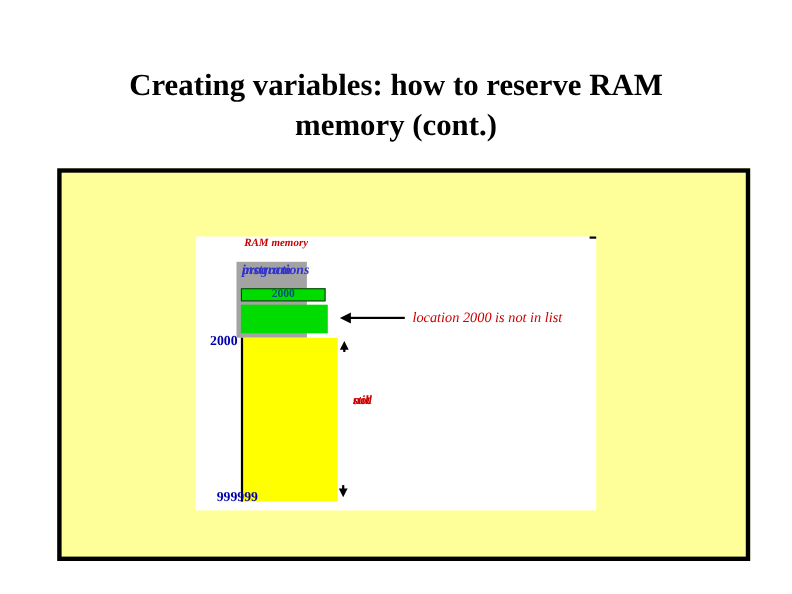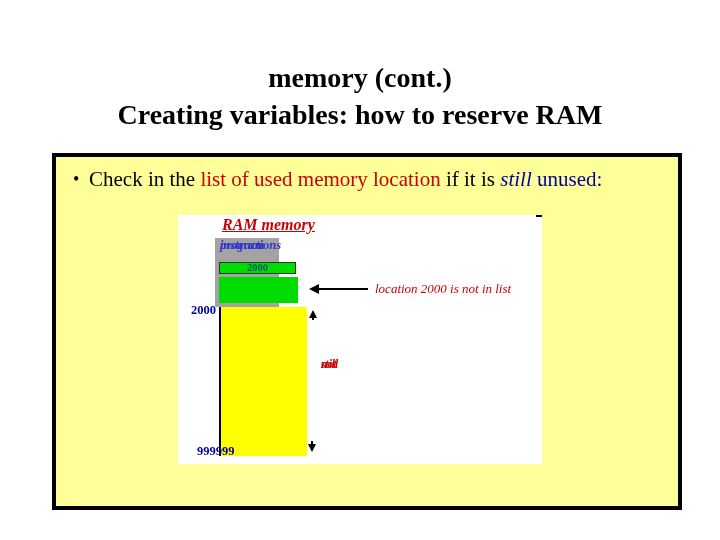--- a/index.html
+++ b/index.html
@@ -37,22 +37,22 @@
   .seg-italic{ font-style: italic; }
   
   .diagram {
     position: absolute; left: 122px; top: 58px;
     width: 364px; height: 249px;
     background: #ffffff;
   }
   .diagram * { position: absolute; }
   .ram-title {
     left: 44px; top: 1px;
-    font-size: 16px; font-weight: bold; font-style: italic;
-    color: #CC0000; white-space: nowrap; text-decoration: underline;
+    font-size: 10px; font-weight: bold; font-style: italic;
+    color: #CC0000; white-space: nowrap;
   }
   .corner-dash { left: 358px; top: 0px; width: 6px; height: 2px; background: #000000; }
   .pink-rect {
     left: 37px; top: 23px; width: 64px; height: 69px;
     background: #a3a3a3;
   }
   .prog-label {
     left: 5px; top: 1px;
     font-size: 12.5px; line-height: 12px;
     font-weight: bold; font-style: italic;
@@ -115,29 +115,26 @@
     border-right: 4px solid transparent;
     border-top: 8px solid #000000;
   }
 </style>
 </head>
 <body>
 
 <div class="slide">
 
   <div class="title">
+    <div>Creating variables: how to reserve RAM</div>
     <div>memory (cont.)</div>
-    <div>Creating variables: how to reserve RAM</div>
   </div>
 
   <div class="content-box">
 
-    <div class="bullet-row">
-      <span class="bullet-marker">•</span><span>Check in the </span><span class="seg-red">list of used memory location</span><span> if it is </span><span class="seg-navy seg-italic">still</span><span class="seg-navy"> unused:</span>
-    </div>
 
     <div class="diagram">
 
       <div class="ram-title">RAM memory</div>
       <div class="corner-dash"></div>
 
       <div class="pink-rect">
         <div class="prog-label">
           <div>program</div>
           <div>instructions</div>

